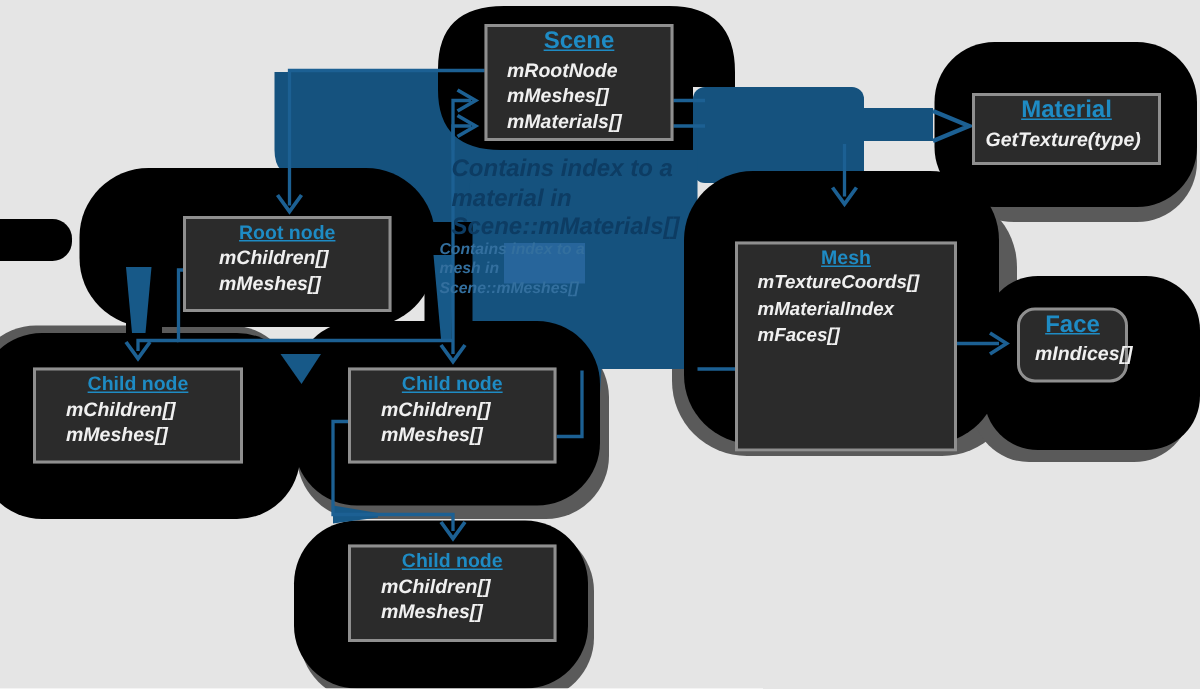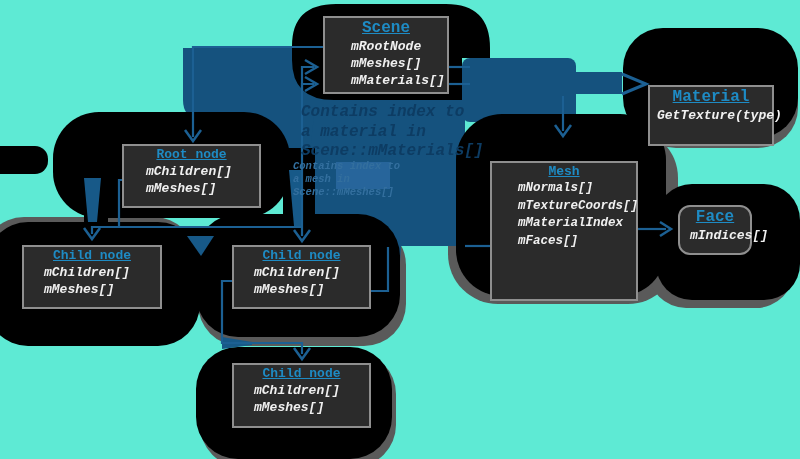--- a/index.html
+++ b/index.html
@@ -1,23 +1,23 @@
 <!DOCTYPE html>
 <html><head>
 <meta charset="utf-8">
 <style>
   html,body{margin:0;padding:0;background:#fff;}
-  #stage{position:relative;width:800px;height:459px;overflow:hidden;background:#5eead4;
-         font-family:Liberation Mono, monospace;}
+  #stage{position:relative;width:800px;height:459px;overflow:hidden;background:#e5e5e5;
+         font-family:Liberation Sans, sans-serif;}
   #underlay{position:absolute;left:0;top:0;}
   .nodebox{position:absolute;background:#2b2b2b;border:2px solid #8f8f8f;box-sizing:border-box;z-index:5;}
   .nodebox .title{display:block;text-align:center;font-weight:bold;color:#1e8bc4;
                   text-decoration:underline;margin-top:1px;}
   .t16{font-size:16px;} .t17{font-size:13px;}
-  .fields{padding-left:26px;padding-top:1px;font-style:italic;font-weight:bold;color:#f0f0f0;}
+  .fields{padding-left:13px;padding-top:1px;font-style:italic;font-weight:bold;color:#f0f0f0;}
   .f13 .frow{font-size:13px;line-height:1.32;}
   .f12 .frow{font-size:12.5px;line-height:1.4;}
   .note{position:absolute;font-weight:bold;font-style:italic;z-index:6;}
   #material-note{left:301px;top:103px;width:172px;font-size:16px;line-height:1.22;color:#0d3c63;}
   #mesh-note{left:293px;top:160px;width:112px;font-size:10.5px;line-height:1.25;color:#336f9e;}
 </style>
 </head>
 <body>
 
 <div id="stage">
@@ -101,39 +101,38 @@
 
   <div class="nodebox f13" style="left:323px;top:16px;width:126px;height:78px;">
     <span class="title t16">Scene</span>
     <div class="fields">
       <div class="frow">mRootNode</div>
       <div class="frow">mMeshes[]</div>
       <div class="frow">mMaterials[]</div>
     </div>
   </div>
 
-  <div class="nodebox f13" style="left:648px;top:62px;width:126px;height:61px;margin-top:23px;">
+  <div class="nodebox f13" style="left:648px;top:62px;width:126px;height:48px;">
     <span class="title t16">Material</span>
     <div class="fields" style="padding-left:7px;">
       <div class="frow">GetTexture(type)</div>
     </div>
   </div>
 
   <div class="nodebox f13" style="left:122px;top:144px;width:139px;height:64px;">
     <span class="title t17">Root node</span>
     <div class="fields" style="padding-left:22px;">
       <div class="frow">mChildren[]</div>
       <div class="frow">mMeshes[]</div>
     </div>
   </div>
 
   <div class="nodebox f12" style="left:490px;top:161px;width:148px;height:140px;">
     <span class="title t17">Mesh</span>
     <div class="fields">
-      <div class="frow">mNormals[]</div>
       <div class="frow">mTextureCoords[]</div>
       <div class="frow">mMaterialIndex</div>
       <div class="frow">mFaces[]</div>
     </div>
   </div>
 
   <div class="nodebox f13" style="left:678px;top:205px;width:74px;height:50px;border-radius:12px;">
     <span class="title t16">Face</span>
     <div class="fields" style="padding-left:10px;">
       <div class="frow">mIndices[]</div>

